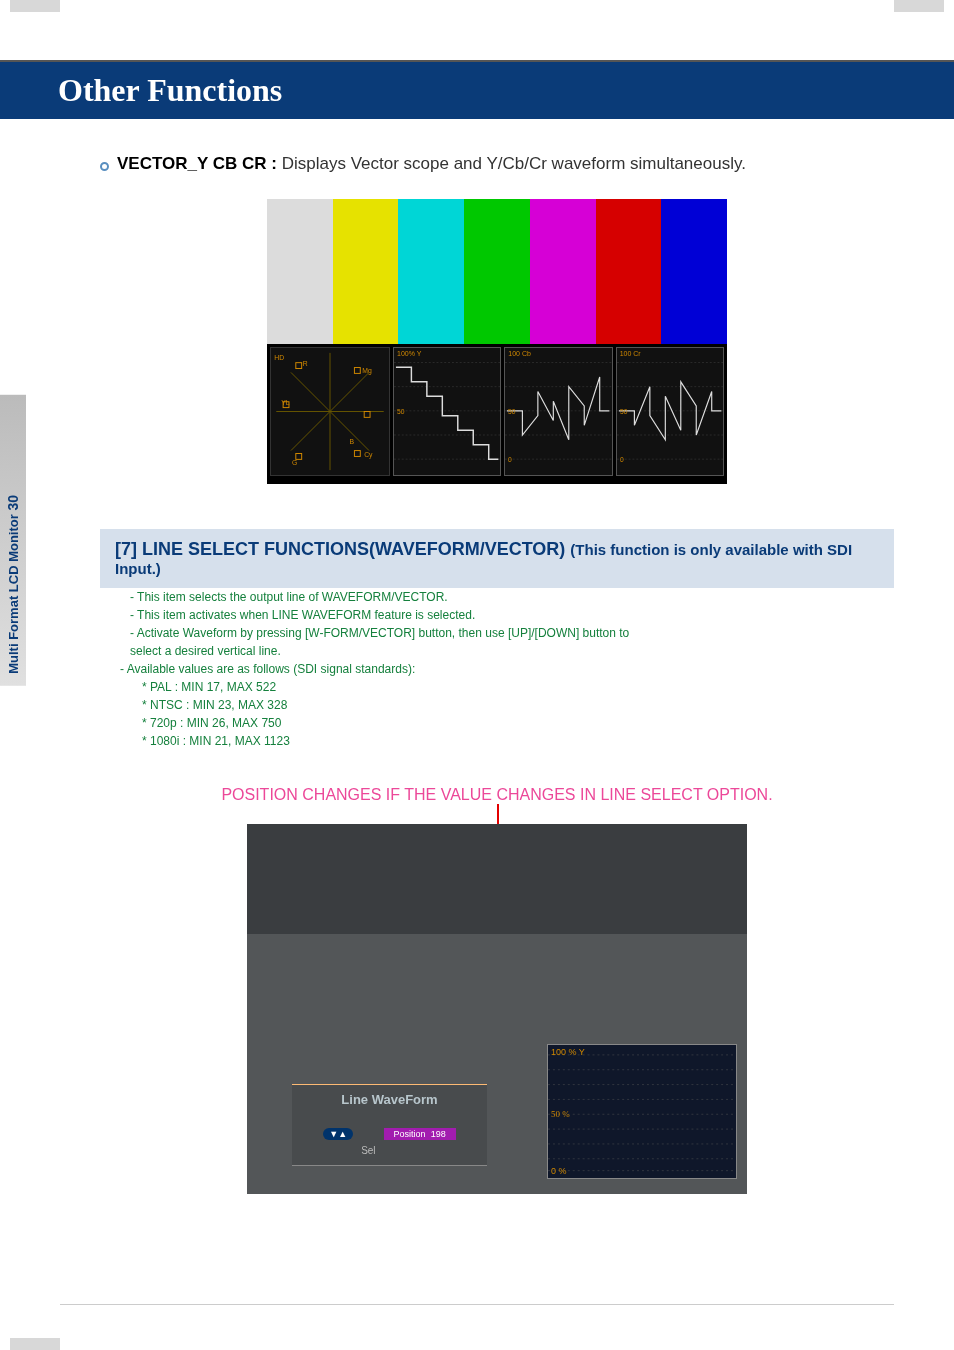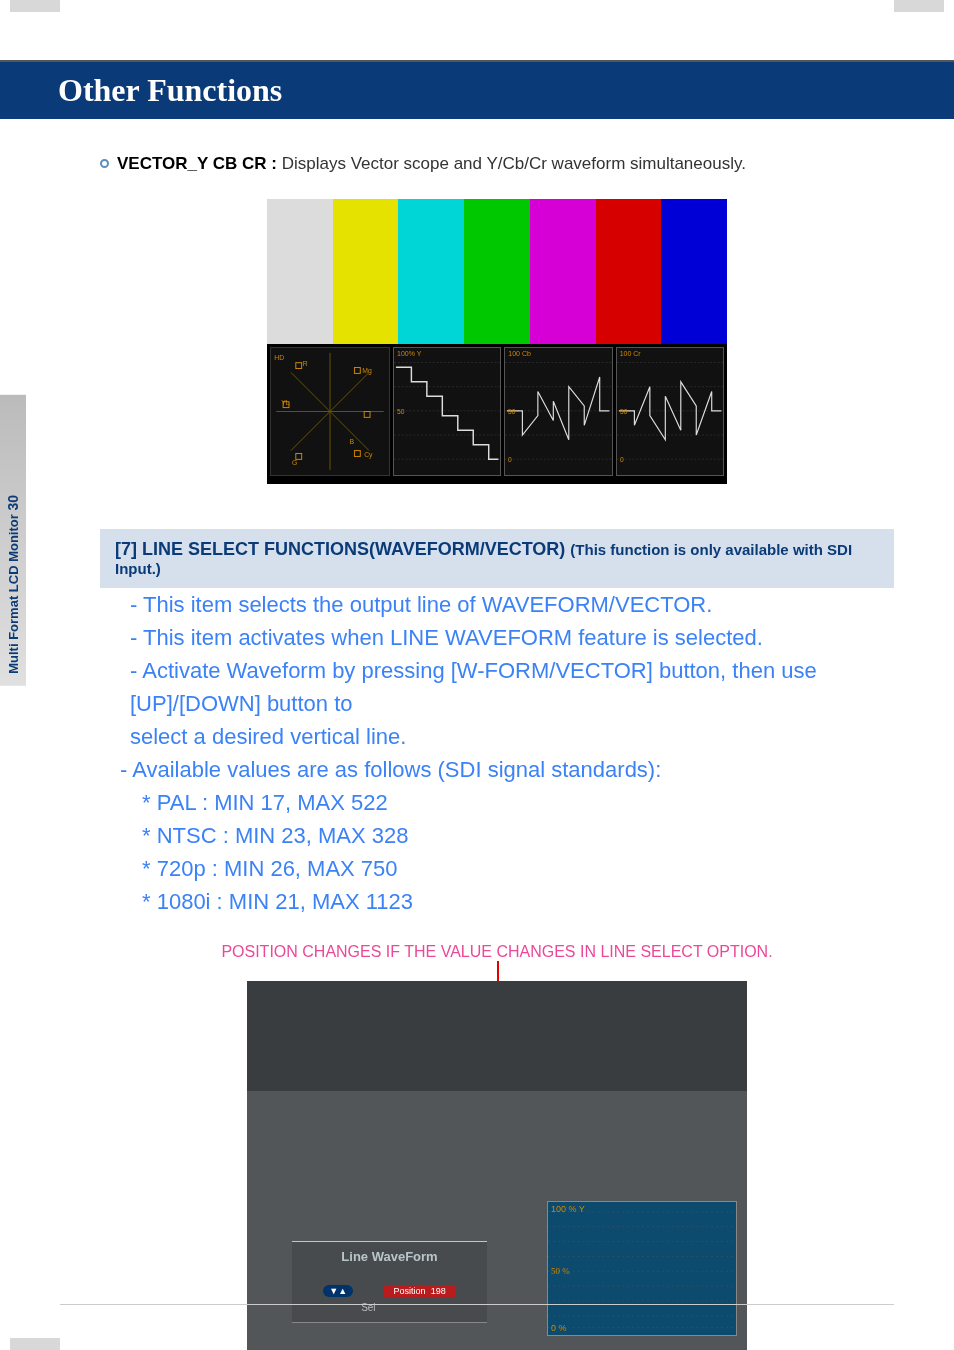--- a/index.html
+++ b/index.html
@@ -50,21 +50,21 @@
       font-family: Georgia, "Times New Roman", serif;
       font-size: 32px;
       font-weight: bold;
       padding: 10px 0 10px 58px;
     }
     .content {
       padding: 35px 60px 0 100px;
     }
     .bullet-point {
       display: flex;
-      align-items: flex-start;
+      align-items: center;
       gap: 8px;
       margin-bottom: 25px;
     }
     .bullet-icon {
       width: 9px;
       height: 9px;
       border: 2px solid #5a8fc0;
       border-radius: 50%;
       margin-top: 5px;
       flex-shrink: 0;
@@ -134,25 +134,25 @@
       color: #0a3b78;
       font-size: 18px;
       font-weight: bold;
     }
     .section-title-sub {
       color: #0a3b78;
       font-size: 15px;
       font-weight: bold;
     }
     .body-text {
-      font-size: 22px;
+      font-size: 12px;
       line-height: 1.5;
-      color: #3b82f6;
+      color: #15803d;
       margin-left: 20px;
-      margin-bottom: 25px;
+      margin-bottom: 36px;
     }
     .body-text .line {
       display: block;
     }
     .body-text .indent1 { padding-left: 10px; }
     .body-text .indent2 { padding-left: 22px; }
     .caption {
       text-align: center;
       font-size: 16px;
       color: #ec4899;
@@ -219,32 +219,32 @@
       font-size: 9px;
       display: flex;
       align-items: center;
       gap: 3px;
     }
     .lwf-sel {
       color: #bbb;
       margin-top: 33px;
     }
     .lwf-val {
-      background: #b91c1c;
+      background: #a21caf;
       color: #fff;
       padding: 1px 10px;
       font-size: 9px;
     }
     .wave-graph {
       position: absolute;
       right: 10px;
       bottom: 15px;
       width: 190px;
       height: 135px;
-      background: #0c4a6e;
+      background: #0f172a;
       border: 1px solid #888;
     }
     .wave-graph .pct-label {
       position: absolute;
       left: 3px;
       color: #d08800;
       font-size: 9px;
     }
     .side-tab {
       position: absolute;

